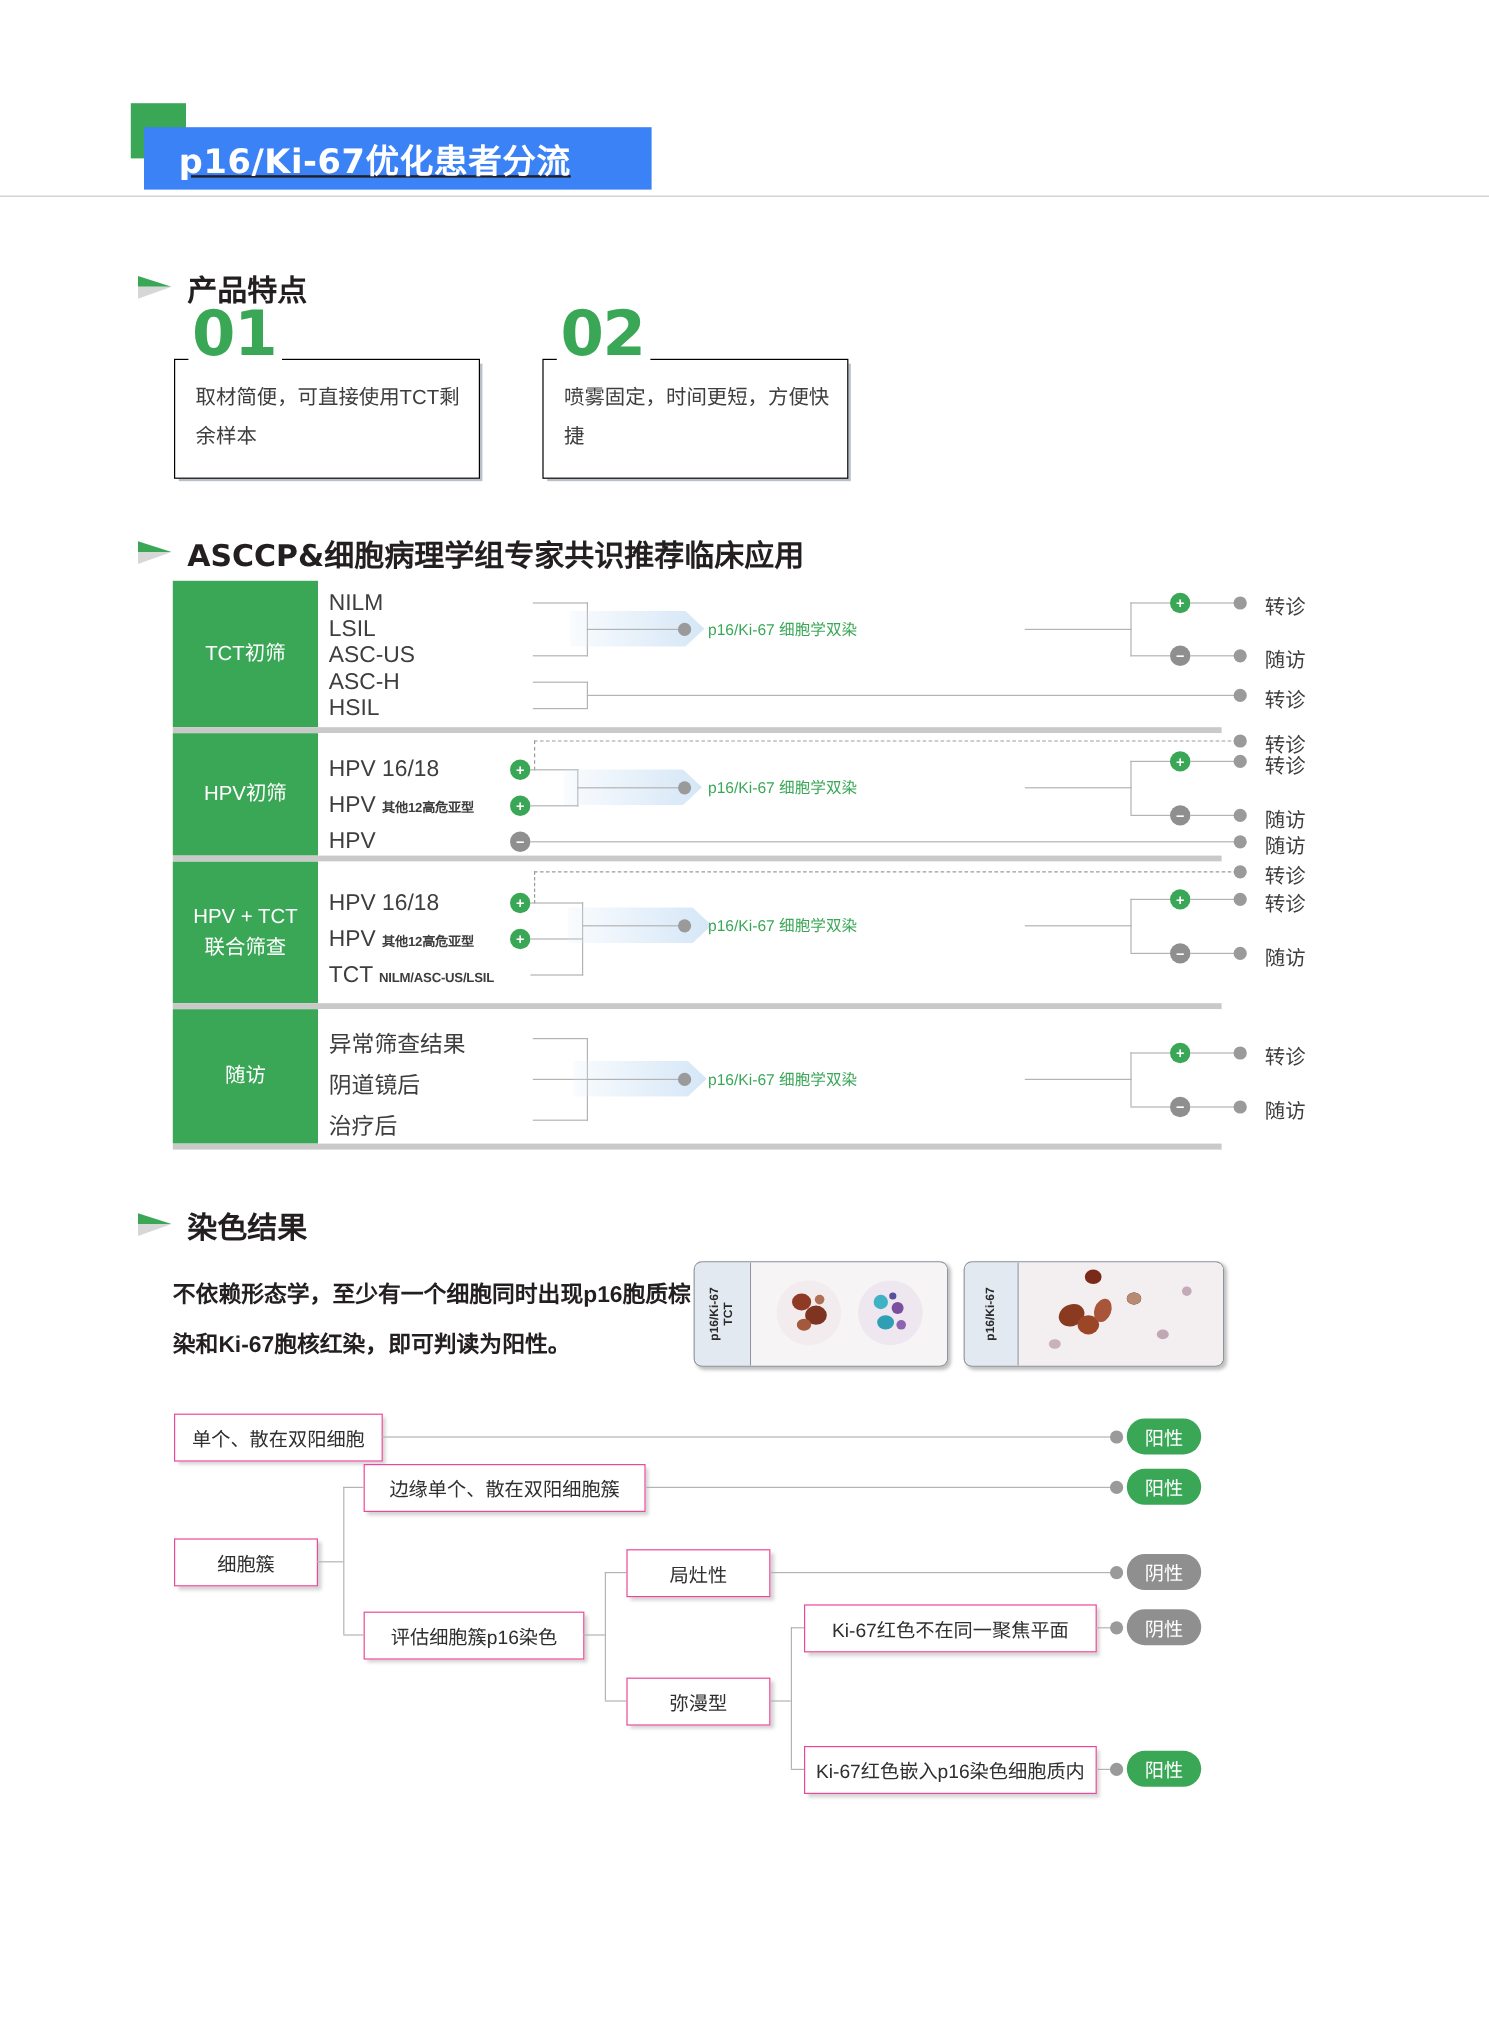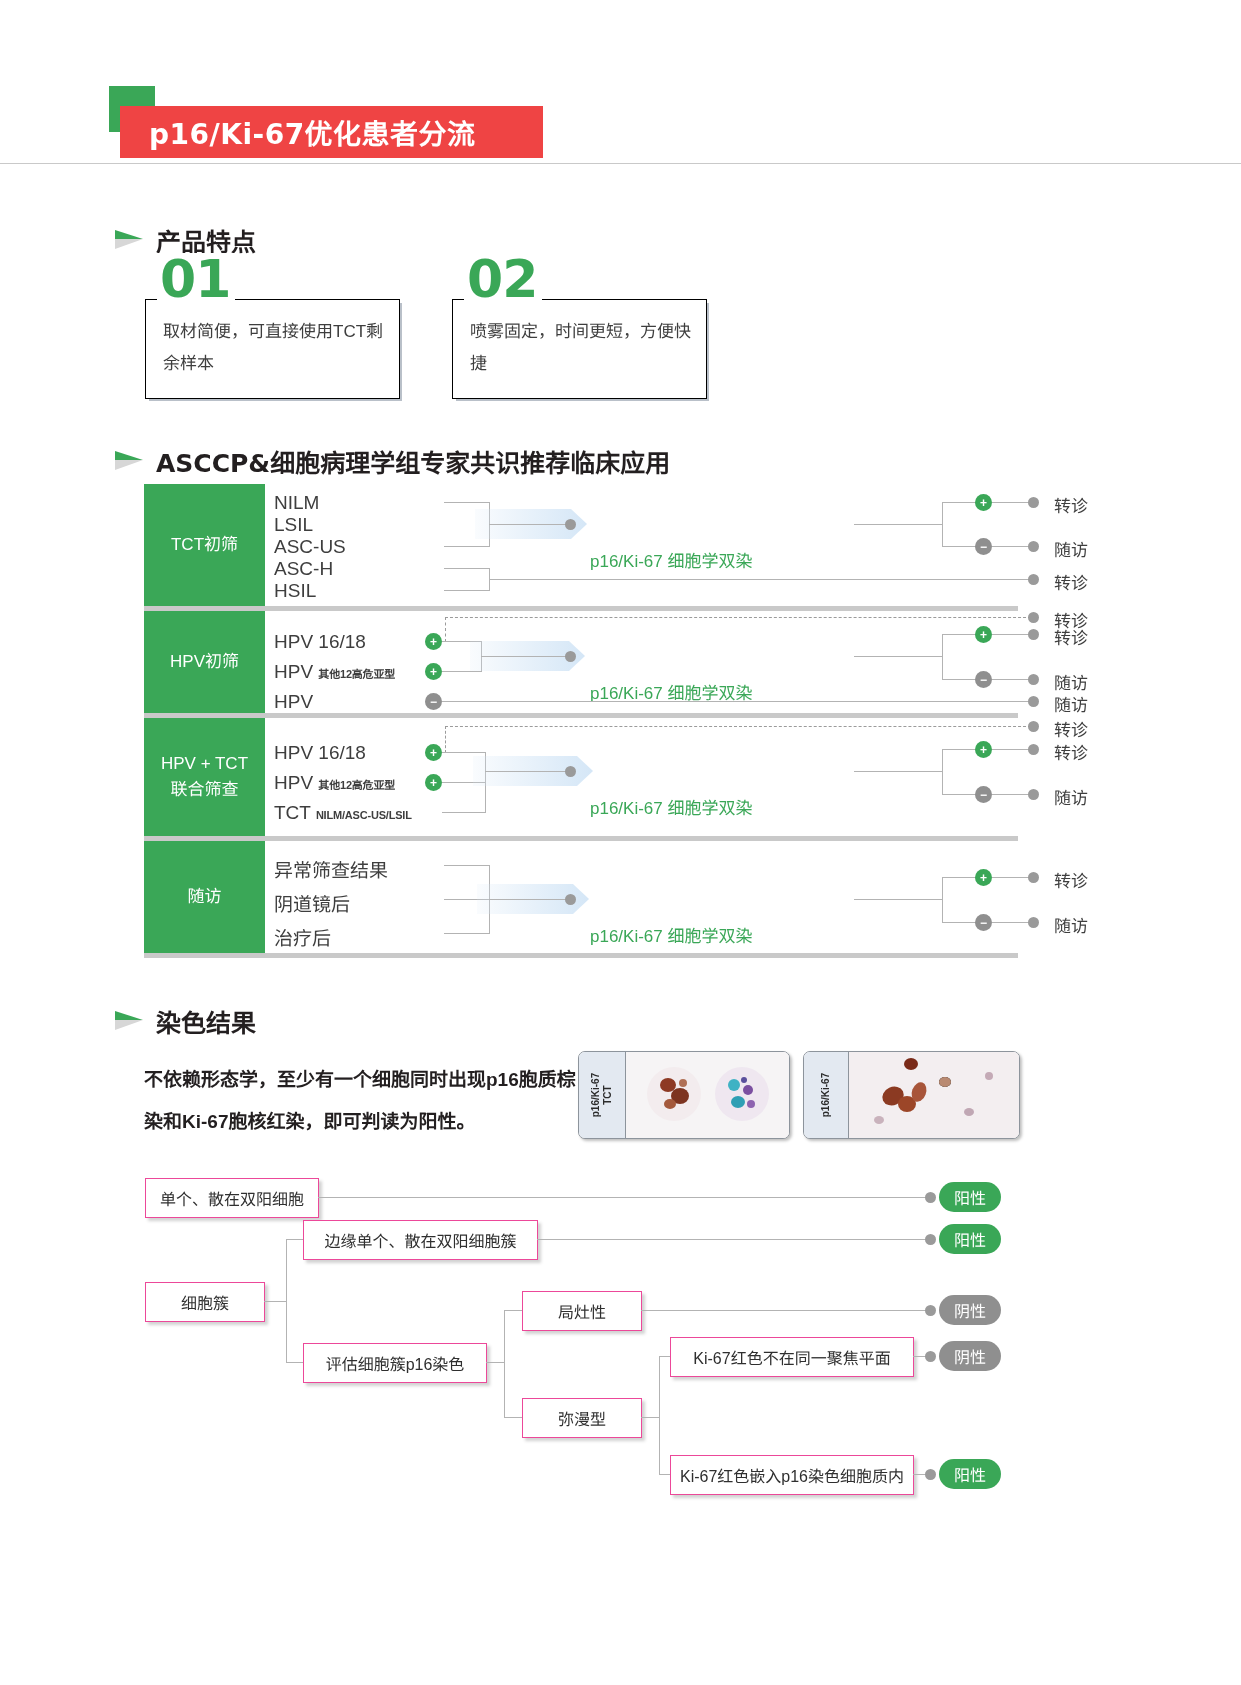--- a/index.html
+++ b/index.html
@@ -9,22 +9,22 @@
     font-family:"Liberation Sans","DejaVu Sans",sans-serif;
     color:#231f20;
     position:relative;
     overflow:hidden;
   }
   .page{position:relative;width:1241px;height:1685px;}
 
   
   .header{position:absolute;left:0;top:0;width:1241px;height:175px;}
   .hdr-square{position:absolute;left:109px;top:86px;width:46px;height:46px;background:#3aa757;}
-  .hdr-bar{position:absolute;left:120px;top:106px;width:423px;height:52px;background:#ef4444;
-           display:flex;align-items:center;}
+  .hdr-bar{position:absolute;left:120px;top:106px;width:423px;height:52px;background:#3b82f6;
+           display:flex;align-items:center;text-decoration:underline;}
   .hdr-title{color:#ffffff;font-size:28px;font-weight:bold;letter-spacing:.5px;padding-left:29px;
              font-family:"DejaVu Sans","Liberation Sans",sans-serif;}
   .hdr-rule{position:absolute;left:0;top:163px;width:1241px;height:1px;background:#c9c9c9;}
 
   
   .sec-head{position:absolute;display:flex;align-items:center;}
   .tri{position:relative;width:34px;height:24px;margin-right:9px;flex:0 0 auto;}
   .tri svg{display:block;}
   .sec-title{font-size:25px;font-weight:bold;color:#231f20;letter-spacing:0px;
              font-family:"DejaVu Sans","Liberation Sans",sans-serif;}
@@ -41,21 +41,21 @@
   
   .flow{position:absolute;left:144px;top:484px;width:874px;}
   .flow-row{position:relative;width:874px;background:#fff;margin-bottom:0;}
   .flow-sep{position:relative;height:5px;width:874px;background:#c9c9c9;}
   .flow-left{position:absolute;left:0;top:0;width:121px;background:#3aa757;
              display:flex;align-items:center;justify-content:center;color:#fff;font-size:17px;
              text-align:center;line-height:26px;}
   .flow-body{position:relative;margin-left:121px;}
   .itm{position:absolute;font-size:19px;color:#3e3e3e;white-space:nowrap;}
   .itm .sub{font-size:11px;font-weight:bold;letter-spacing:-.2px;margin-top:23px;}
-  .mid-label{position:absolute;font-size:17px;color:#3aa757;white-space:nowrap;margin-top:33px;}
+  .mid-label{position:absolute;font-size:13px;color:#3aa757;white-space:nowrap;}
   .out-label{position:absolute;font-size:17px;color:#3e3e3e;white-space:nowrap;}
 
   
   .hl{position:absolute;height:1px;background:#b3b3b3;}
   .vl{position:absolute;width:1px;background:#b3b3b3;}
   .hl-d{position:absolute;height:0;border-top:1px dashed #9b9b9b;}
   .vl-d{position:absolute;width:0;border-left:1px dashed #9b9b9b;}
   .dot{position:absolute;width:11px;height:11px;border-radius:50%;background:#9a9a9a;}
   .badge{position:absolute;width:17px;height:17px;border-radius:50%;color:#fff;font-size:12px;
          font-weight:bold;display:flex;align-items:center;justify-content:center;line-height:1;}

